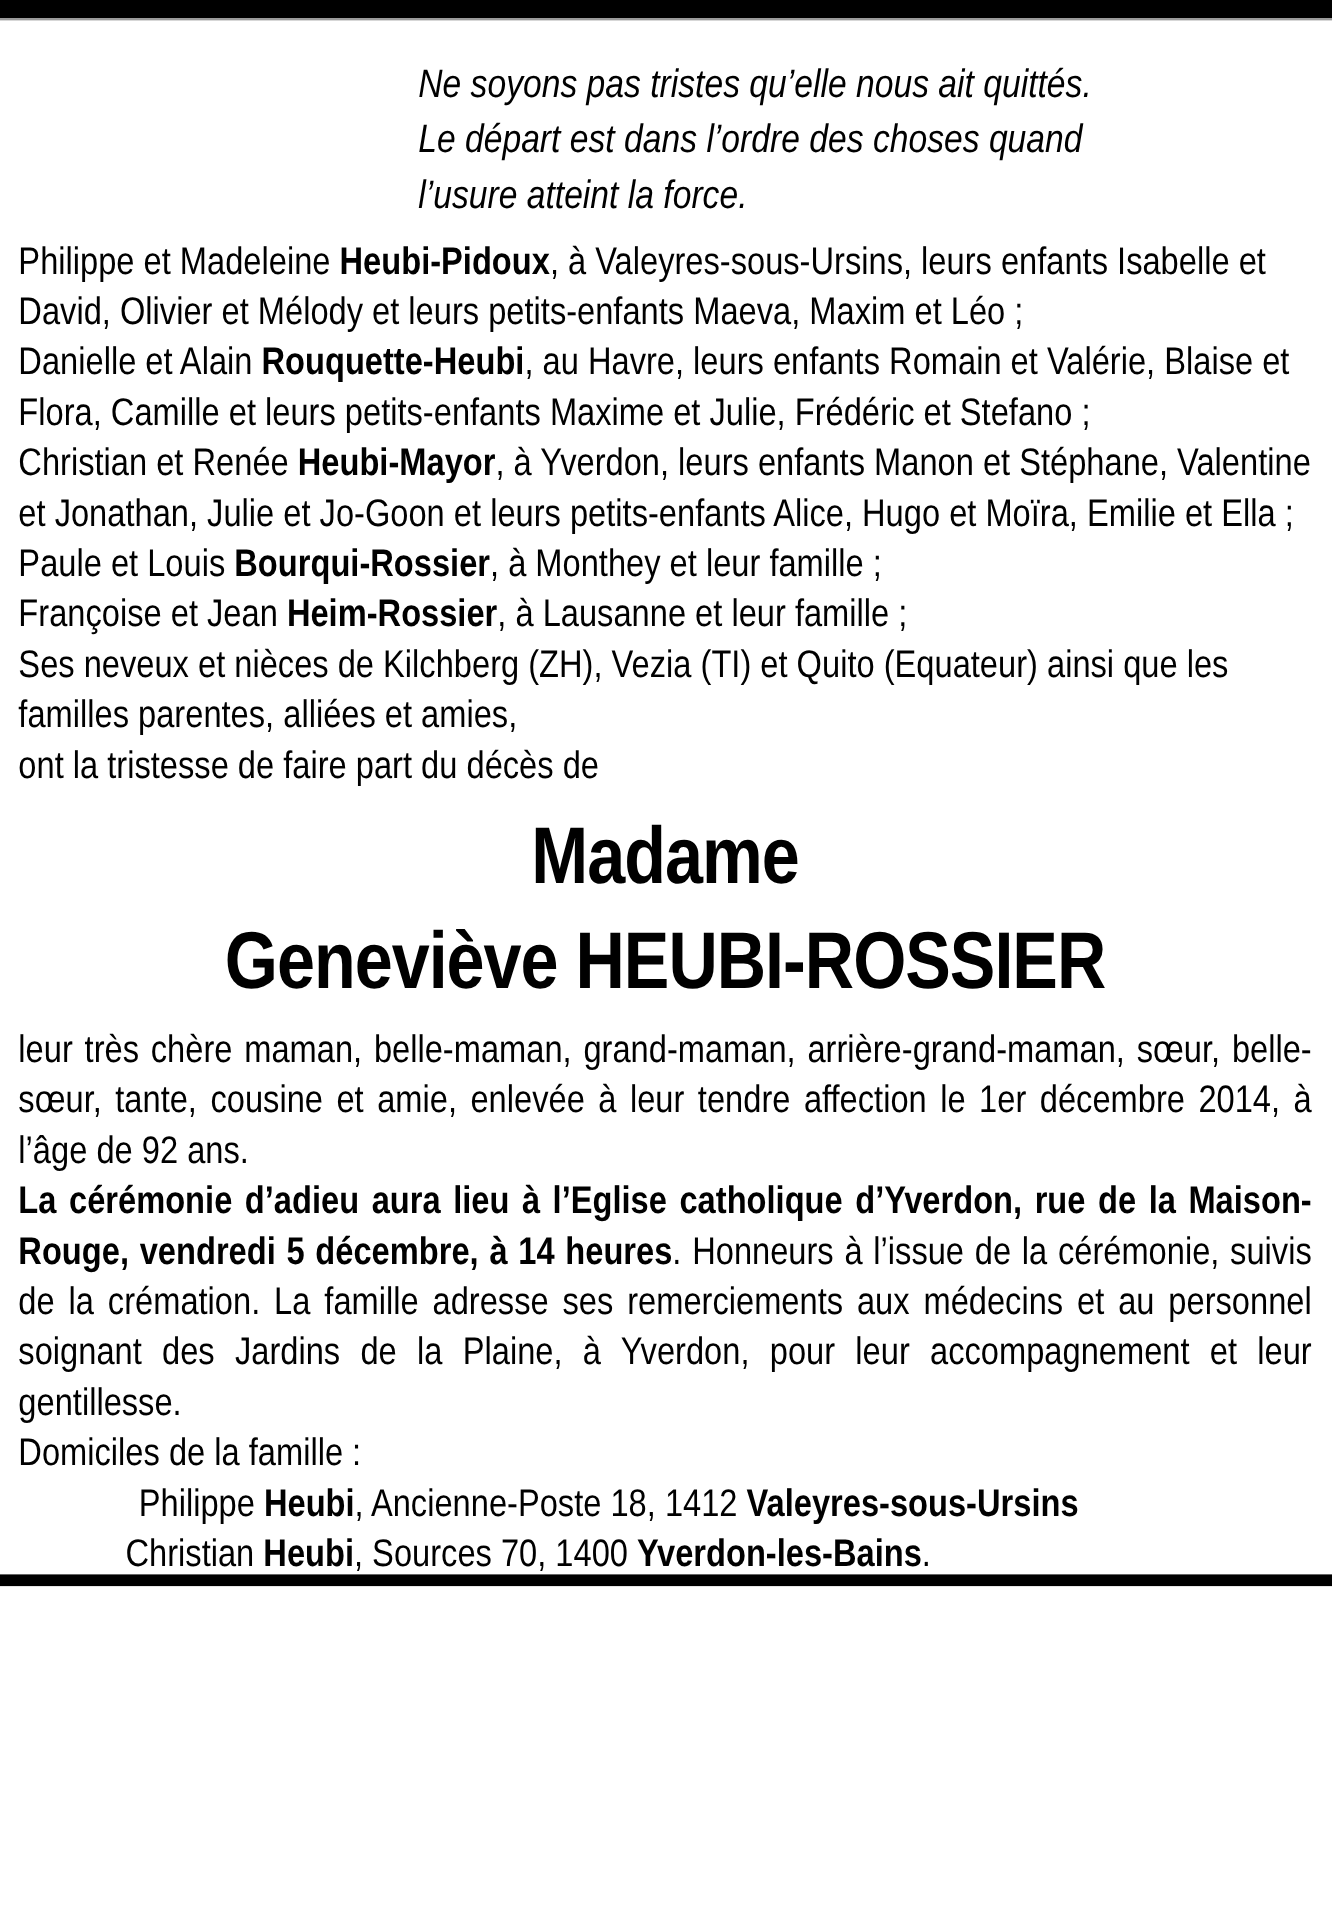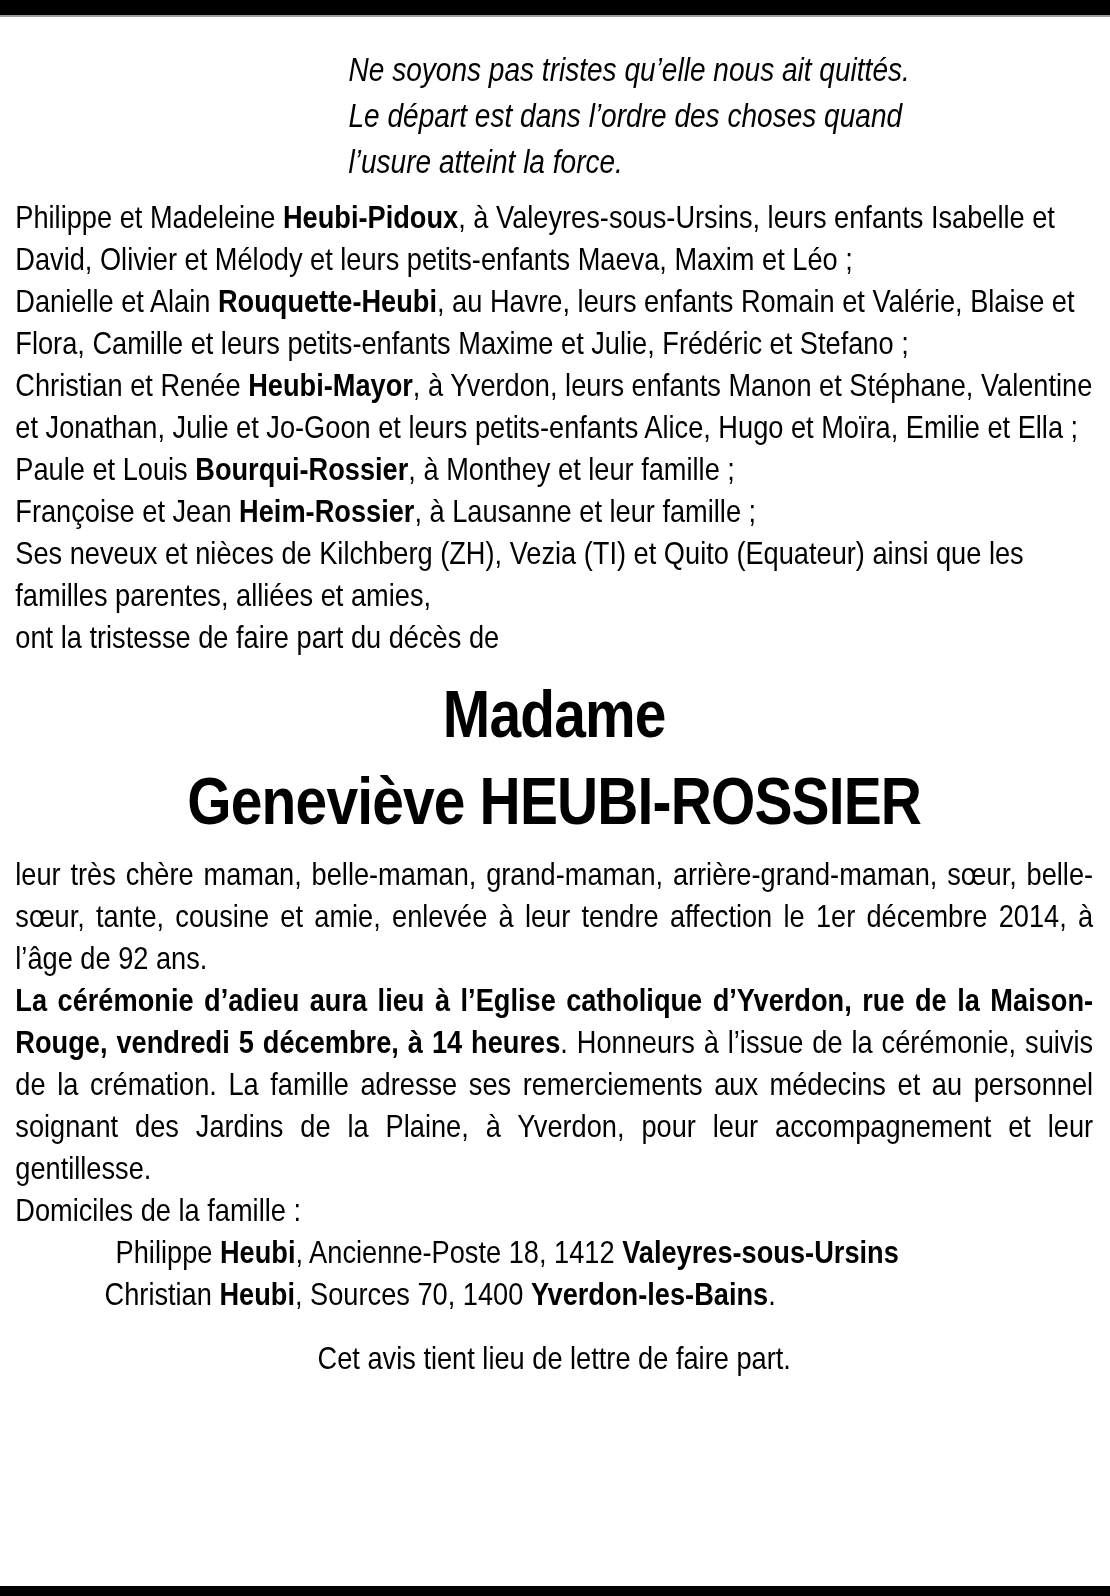--- a/index.html
+++ b/index.html
@@ -3,21 +3,21 @@
 <meta charset="utf-8">
 <style>
   html, body {
     margin: 0;
     padding: 0;
     background: #ffffff;
   }
   .page {
     position: relative;
     width: 1110px;
-    height: 1596px;
+    height: 1322px;
     background: #ffffff;
     overflow: hidden;
     color: #000000;
   }
   .top-bar {
     width: 100%;
     height: 15px;
     background: #000000;
   }
   .top-rule {

